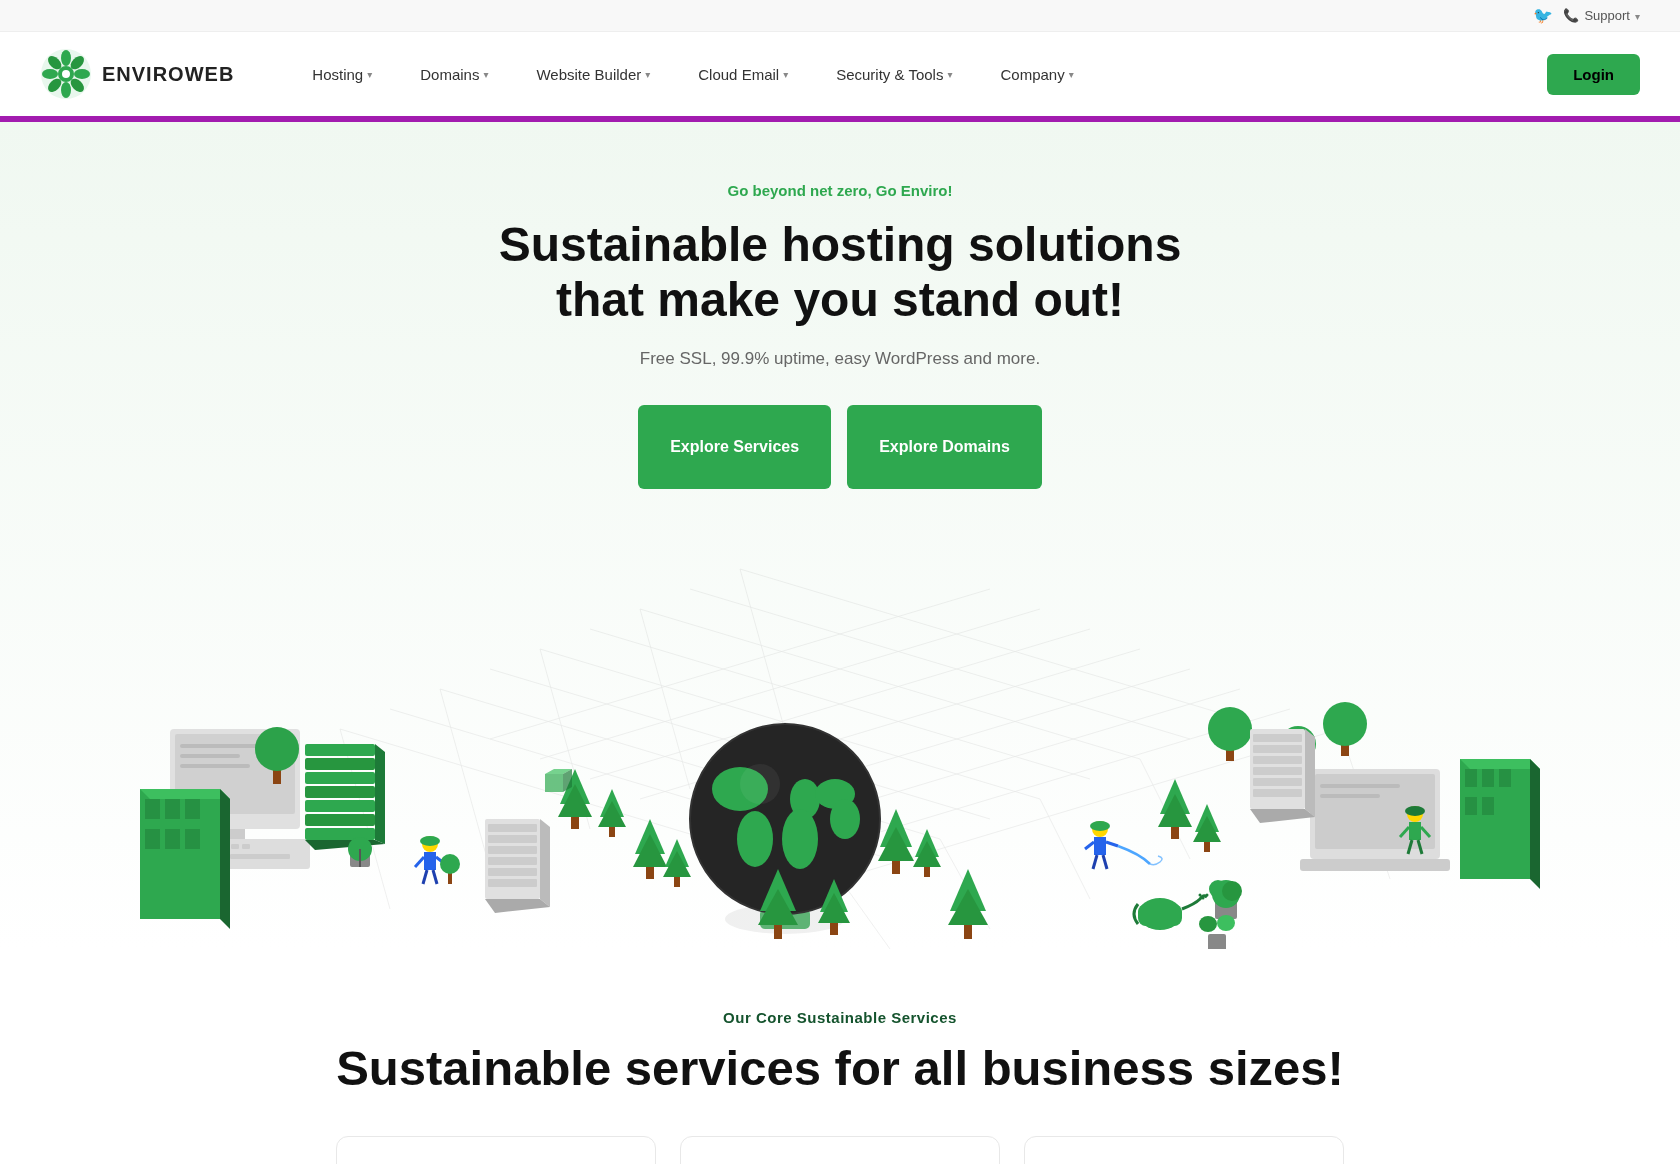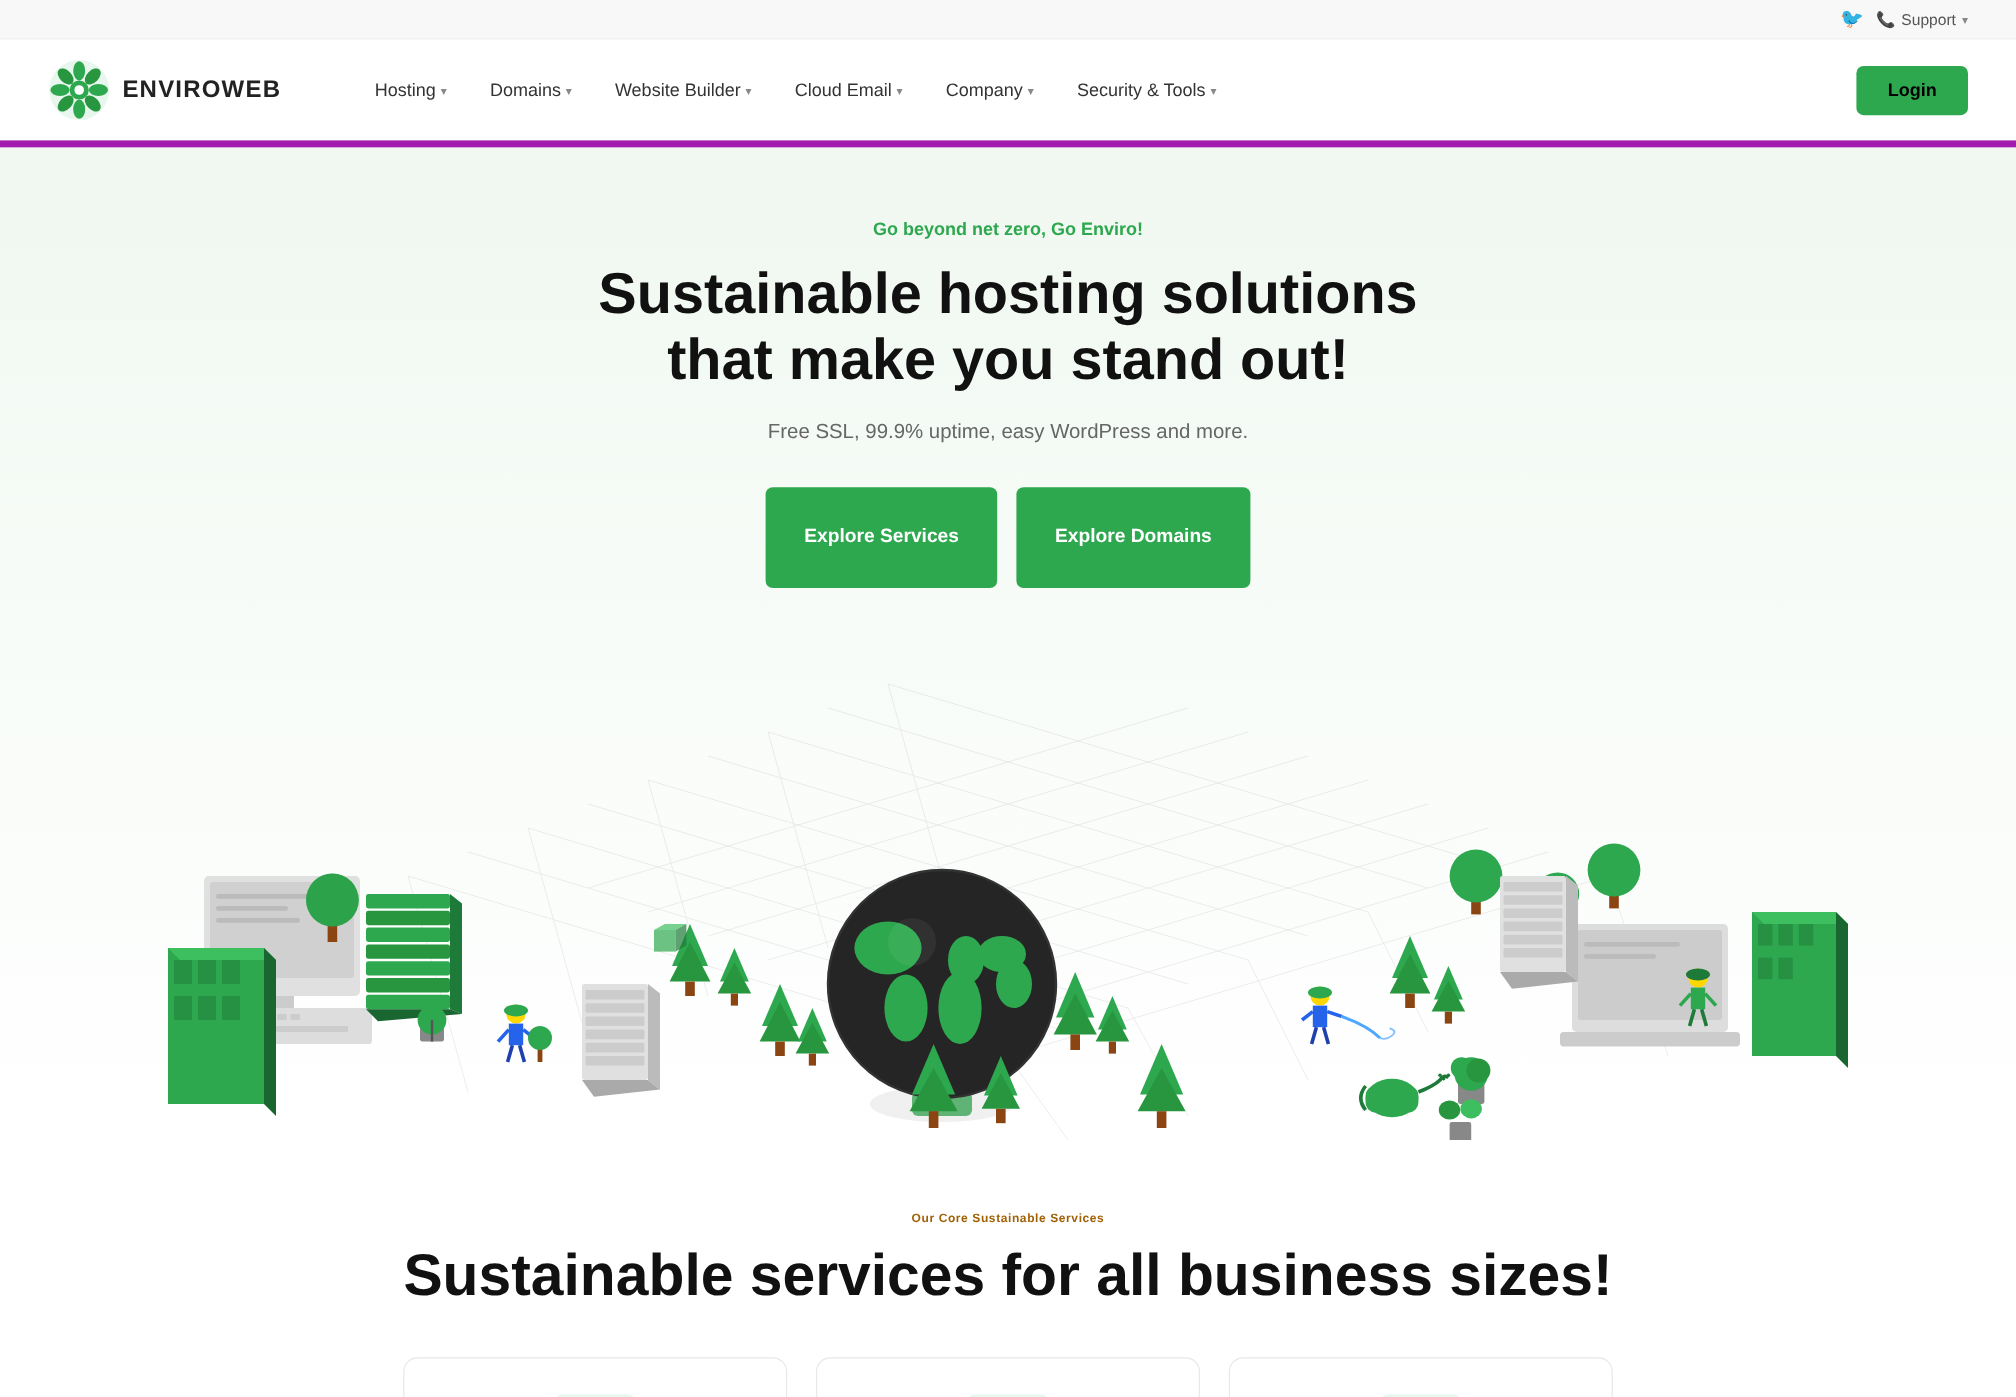--- a/index.html
+++ b/index.html
@@ -44,21 +44,21 @@
     }
     .logo-text {
       font-size: 20px;
       font-weight: 700;
       color: #222;
       letter-spacing: 1px;
     }
     .nav {
       display: flex;
       align-items: center;
-      gap: 0;
+      gap: 12px;
       flex: 1;
     }
     .nav-item {
       display: flex;
       align-items: center;
       gap: 4px;
       padding: 0 18px;
       height: 90px;
       cursor: pointer;
       font-size: 15px;
@@ -154,22 +154,22 @@
       margin: 0 auto;
     }
 
     
     .services-section {
       padding: 60px 40px 30px;
       text-align: center;
       background: #fff;
     }
     .services-subtitle {
-      color: #a16207;
-      font-size: 10px;
+      color: #14532d;
+      font-size: 15px;
       font-weight: 600;
       margin-bottom: 14px;
       letter-spacing: 0.5px;
     }
     .services-title {
       font-size: 49px;
       font-weight: 800;
       color: #111;
       margin-bottom: 40px;
     }
@@ -249,25 +249,25 @@
     </a>
     <a class="nav-item">
       <span>Website Builder</span>
       <span class="nav-chevron chevron"></span>
     </a>
     <a class="nav-item">
       <span>Cloud Email</span>
       <span class="nav-chevron chevron"></span>
     </a>
     <a class="nav-item">
-      <span>Company</span>
+      <span>Security &amp; Tools</span>
       <span class="nav-chevron chevron"></span>
     </a>
     <a class="nav-item">
-      <span>Security &amp; Tools</span>
+      <span>Company</span>
       <span class="nav-chevron chevron"></span>
     </a>
   </nav>
 
   <button class="login-btn">Login</button>
 </header>
 
 <section class="hero">
   <p class="hero-subtitle">Go beyond net zero, Go Enviro!</p>
   <h1 class="hero-title">Sustainable hosting solutions that make you stand out!</h1>

